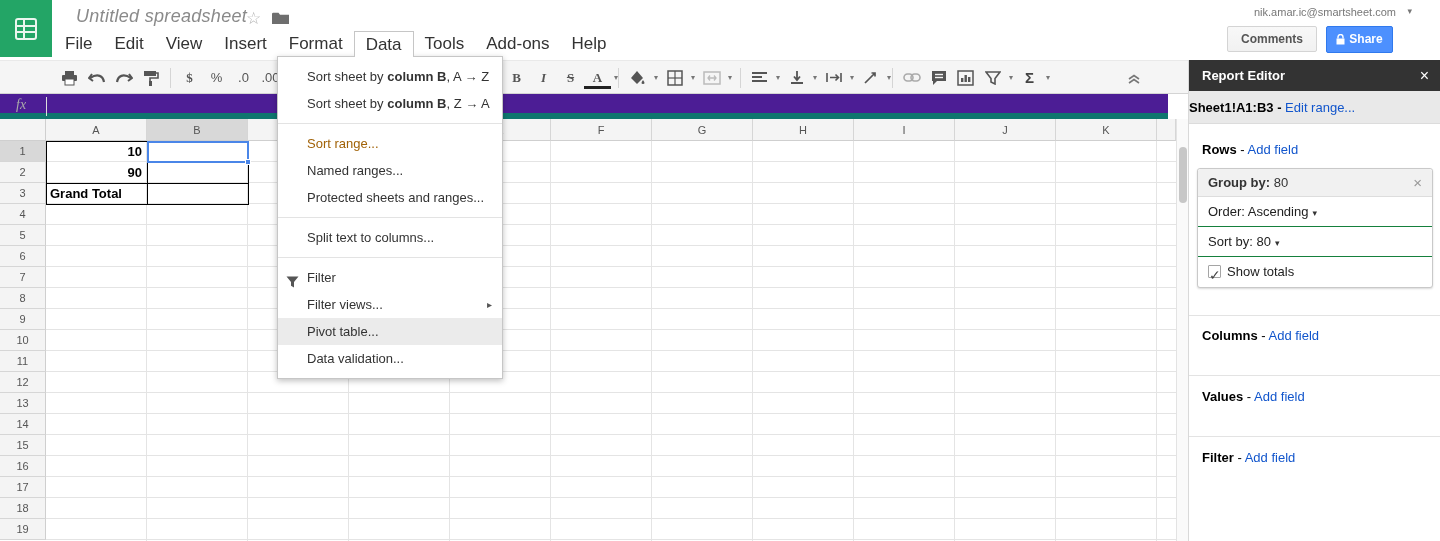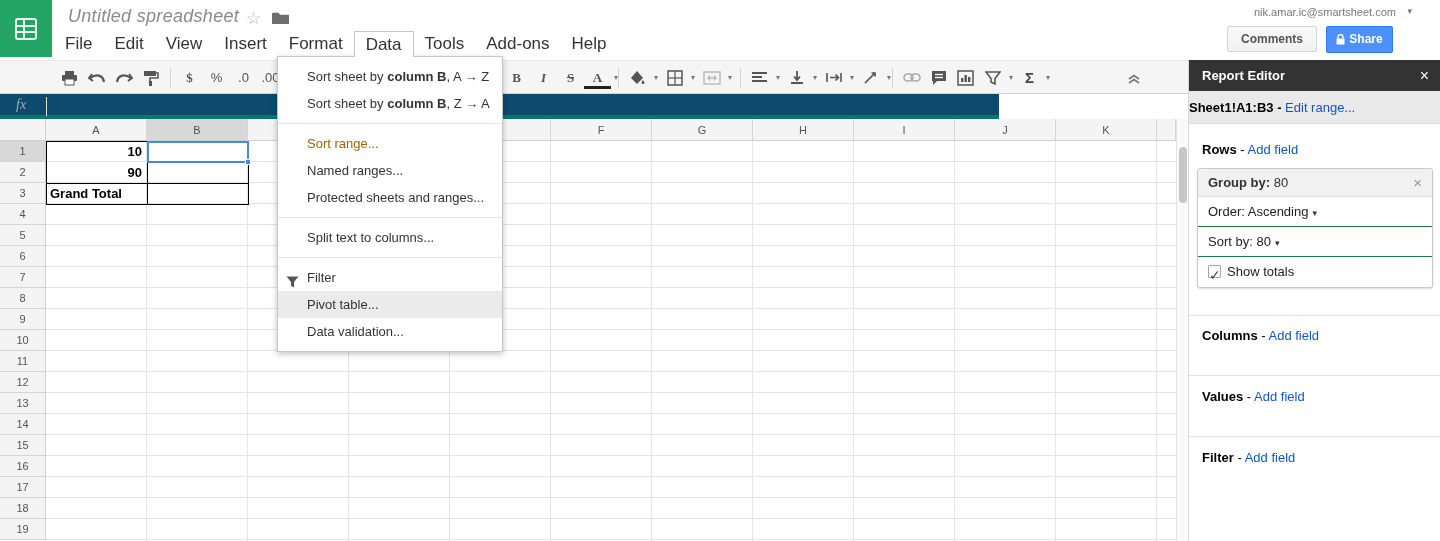--- a/index.html
+++ b/index.html
@@ -3,21 +3,21 @@
 <meta charset="utf-8">
 <style>
   * { margin:0; padding:0; box-sizing:border-box; }
   html,body { background:#fff; }
   body { font-family:"Liberation Sans", sans-serif; color:#333; }
   .stage { position:relative; width:1440px; height:541px; overflow:hidden; background:#fff; }
 
   
   .topbar { position:absolute; left:0; top:0; width:1440px; height:60px; background:#fff; }
   .logo { position:absolute; left:0; top:0; width:52px; height:57px; background:#23a566; display:flex; align-items:center; justify-content:center; }
-  .doc-title { position:absolute; left:68px; top:6px; font-style:italic; font-size:18px; color:#8a8a8a; letter-spacing:.3px; }
+  .doc-title { position:absolute; left:76px; top:6px; font-style:italic; font-size:18px; color:#8a8a8a; letter-spacing:.3px; }
   .star { position:absolute; left:246px; top:8px; font-size:17px; color:#b5b5b5; }
   .folder { position:absolute; left:272px; top:11px; }
   .menubar { position:absolute; left:54px; top:31px; display:flex; }
   .menu-item { padding:0 11px; line-height:25px; height:26px; font-size:17px; color:#333; cursor:default; }
   .menu-item.open { background:#fff; border:1px solid #c6c6c6; border-bottom:none; position:relative; z-index:45; }
   .save-status { position:absolute; left:485px; top:37px; font-size:13px; color:#999;margin-top:44px; }
   .account-email { position:absolute; right:44px; top:6px; font-size:11px; color:#777; }
   .email-caret { position:absolute; right:28px; top:6px; font-size:9px; color:#777; }
   .btn-comments { position:absolute; right:123px; top:26px; height:26px; padding:0 13px; background:linear-gradient(#f8f8f8,#f1f1f1); border:1px solid #d4d4d4; border-radius:2px; font-size:12px; font-weight:bold; color:#555; line-height:24px; }
   .btn-share { position:absolute; right:47px; top:26px; height:27px; width:67px; background:#4d90fe; border:1px solid #3079ed; border-radius:2px; font-size:12px; font-weight:bold; color:#fff; line-height:25px; text-align:center; }
@@ -28,21 +28,21 @@
   .tgroup { position:absolute; top:4px; display:flex; align-items:center; height:25px; }
   .tbtn { width:27px; height:25px; display:flex; align-items:center; justify-content:center; color:#555; font-size:13px; }
   .tbtn.txt { font-weight:bold; font-family:"Liberation Serif", serif; }
   .tcaret { width:10px; height:25px; display:flex; align-items:center; justify-content:center; font-size:8px; color:#777; }
   .tsep { position:absolute; top:7px; width:1px; height:20px; background:#d5d5d5; }
   .sigma { font-size:15px; font-weight:bold; color:#444; }
   .collapse-btn { position:absolute; left:1120px; top:6px; width:28px; height:22px; display:flex; align-items:center; justify-content:center; }
 
   
   .gridwrap { position:absolute; left:0; top:94px; width:1188px; height:447px; background:#fff; }
-  .fxbar { position:absolute; left:0; top:0; width:999px; height:25px; background:#0c4a6e; border-bottom:4px solid #0f766e; }
+  .fxbar { position:absolute; left:0; top:0; width:1168px; height:25px; background:#4c1d95; border-bottom:6px solid #0f766e; }
   .fx { position:absolute; left:16px; top:3px; font-family:"Liberation Serif", serif; font-style:italic; font-size:14px; color:#aaa; }
   .fxdiv { position:absolute; left:46px; top:3px; width:1px; height:19px; background:#ddd; }
   .corner { position:absolute; left:0; top:25px; width:46px; height:22px; background:#f4f4f4; border-right:1px solid #cfcfcf; border-bottom:1px solid #cfcfcf; }
   .colheads { position:absolute; left:46px; top:25px; height:22px; display:flex; }
   .colhead { width:101px; height:22px; background:#f4f4f4; border-right:1px solid #d6d6d6; border-bottom:1px solid #cfcfcf; font-size:11px; color:#555; text-align:center; line-height:22px; }
   .colhead.sel { background:#d8d8d8; }
   .colhead.partial { width:19px; }
   .rowheads { position:absolute; left:0; top:47px; width:46px; }
   .rowhead { width:46px; height:21px; background:#f4f4f4; border-right:1px solid #cfcfcf; border-bottom:1px solid #d6d6d6; font-size:11px; color:#555; text-align:center; line-height:21px; }
   .rowhead.sel { background:#d8d8d8; }
@@ -340,20 +340,21 @@
     <div class="ditem">Protected sheets and ranges...</div>
     <div class="dsep"></div>
     <div class="ditem">Split text to columns...</div>
     <div class="dsep"></div>
     <div class="ditem">
       <span class="gutter-icon"><svg width="13" height="12" viewBox="0 0 13 12">
             <path d="M0.5 0.5 H12.5 L8 6 V11.5 L5 9.8 V6 Z" fill="#555"></path>
           </svg></span>
       <span>Filter</span>
     </div>
+    <div class="ditem"><span>Filter views...</span><span class="subarrow">▸</span></div>
     <div class="ditem hl">Pivot table...</div>
     <div class="ditem">Data validation...</div>
   </div>
 
   <div class="panel">
     <div class="panel-header">
       <span>Report Editor</span>
       <span class="panel-close">×</span>
     </div>
     <div class="range-row">

